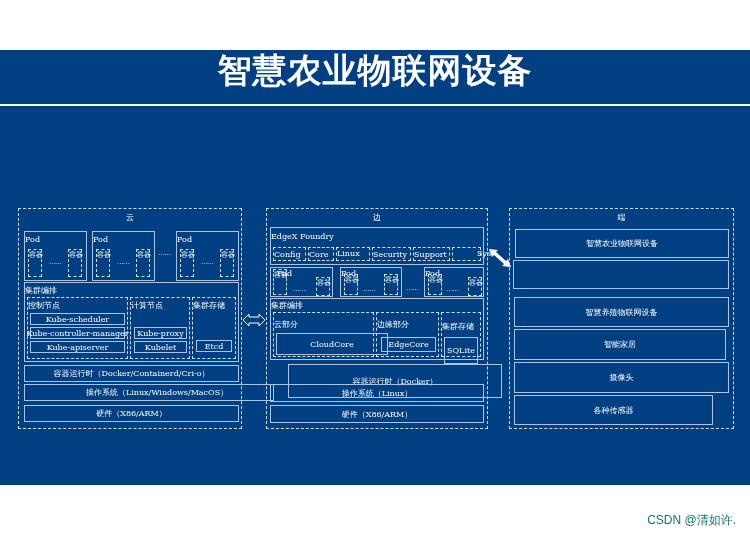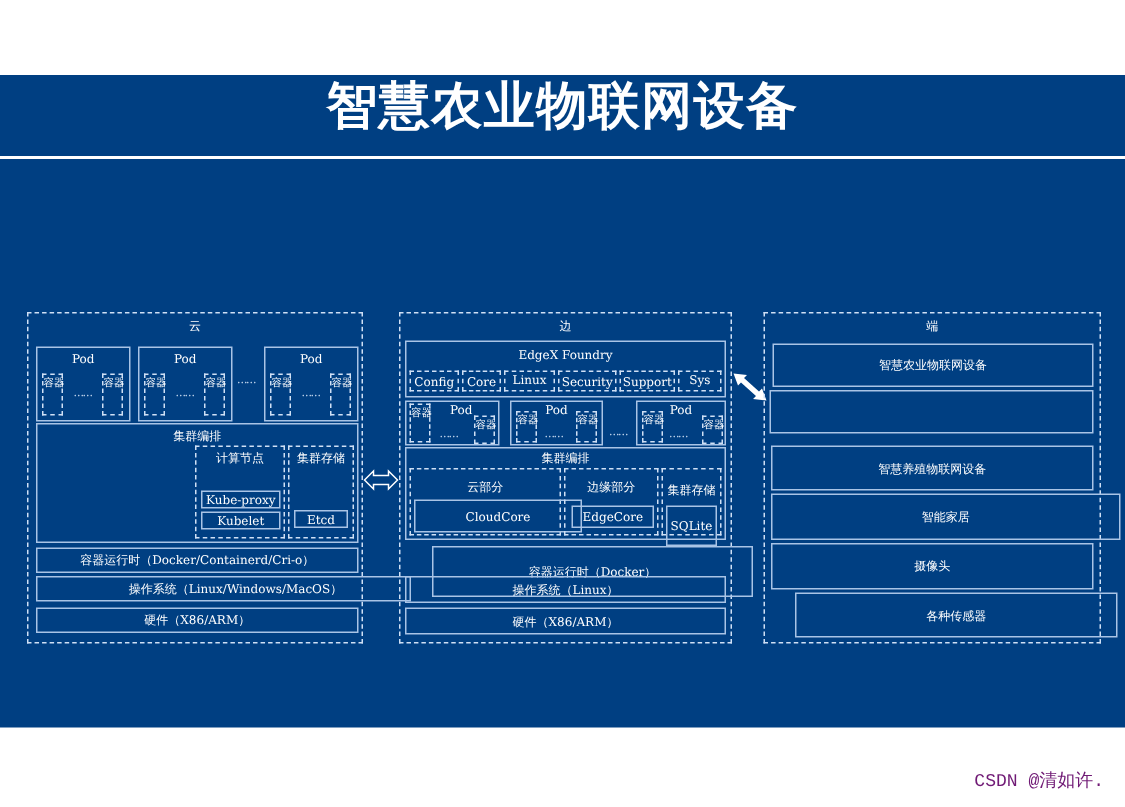--- a/index.html
+++ b/index.html
@@ -6,25 +6,25 @@
   html, body { width: 750px; height: 538px; background: #ffffff; overflow: hidden; }
   body { position: relative; font-family: "DejaVu Serif", "Liberation Serif", serif; color: #ffffff; }
   .slide { position: absolute; left: 0; top: 50px; width: 750px; height: 435px; background: #003f82; }
   .title { position: absolute; left: 0; top: 48px; width: 750px; text-align: center; font-family: "DejaVu Sans", "Liberation Sans", sans-serif; font-weight: bold; font-size: 34px; letter-spacing: 1px; color: #ffffff; }
   .title-rule { position: absolute; left: 0; top: 104px; width: 750px; height: 2px; background: #ffffff; }
 
   .panel { position: absolute; border: 1px dashed #cfe0f5; }
   .panel-label { position: absolute; left: 0; width: 100%; text-align: center; font-size: 8px; }
   .box { position: absolute; border: 1px solid #a9c4e6; display: flex; align-items: center; justify-content: center; font-size: 8px; text-align: center; white-space: nowrap; }
   .dbox { position: absolute; border: 1px dashed #cfe0f5; }
-  .lbl { position: absolute; left: 0; width: 100%; text-align: center; font-size: 8px; white-space: nowrap; }
+  .lbl { position: absolute; left: 0; width: 100%; text-align: left; font-size: 8px; white-space: nowrap; }
   .cont { position: absolute; border: 1px dashed #cfe0f5; font-size: 7px; line-height: 9px; text-align: center; padding-top: 1px; }
   .dots { position: absolute; font-size: 7px; letter-spacing: -1px; color: #cfe0f5; }
   .arrow { position: absolute; }
-  .footer { position: absolute; right: 14px; top: 512px; font-family: Liberation Mono, monospace; font-size: 12px; color: #701a75; text-align: center; }
+  .footer { position: absolute; right: 14px; top: 512px; font-family: Liberation Sans, sans-serif; font-size: 12px; color: #0f766e; text-align: center; }
 </style>
 </head>
 <body>
 
 <div class="slide"></div>
 <div class="title">智慧农业物联网设备</div>
 <div class="title-rule"></div>
 
 <div class="panel" style="left:18px;top:208px;width:224px;height:221px;">
   <div class="panel-label" style="top:3px;">云</div>
@@ -46,20 +46,26 @@
 
   <div class="box" style="left:157px;top:22px;width:63px;height:50px;display:block;">
     <div class="lbl" style="top:3px;">Pod</div>
     <div class="cont" style="left:3px;top:17px;width:14px;height:28px;">容器</div>
     <div class="dots" style="left:24px;top:26px;">……</div>
     <div class="cont" style="left:43px;top:17px;width:14px;height:28px;">容器</div>
   </div>
 
   <div class="box" style="left:5px;top:73px;width:215px;height:80px;display:block;">
     <div class="lbl" style="top:2px;">集群编排</div>
+    <div class="dbox" style="left:2px;top:14px;width:101px;height:62px;">
+      <div class="lbl" style="top:2px;">控制节点</div>
+      <div class="box" style="left:2px;top:15px;width:95px;height:12px;">Kube-scheduler</div>
+      <div class="box" style="left:2px;top:29px;width:95px;height:12px;">Kube-controller-manager</div>
+      <div class="box" style="left:2px;top:43px;width:95px;height:12px;">Kube-apiserver</div>
+    </div>
     <div class="dbox" style="left:105px;top:14px;width:60px;height:62px;">
       <div class="lbl" style="top:2px;">计算节点</div>
       <div class="box" style="left:3px;top:29px;width:53px;height:12px;">Kube-proxy</div>
       <div class="box" style="left:3px;top:43px;width:53px;height:12px;">Kubelet</div>
     </div>
     <div class="dbox" style="left:167px;top:14px;width:44px;height:62px;">
       <div class="lbl" style="top:2px;">集群存储</div>
       <div class="box" style="left:3px;top:42px;width:36px;height:12px;">Etcd</div>
     </div>
   </div>
@@ -87,21 +93,21 @@
     <div class="dbox" style="left:65px;top:19px;width:34px;height:14px;">
         <div class="lbl" style="top:1px;">Linux</div>
       </div>
     <div class="dbox" style="left:101px;top:19px;width:39px;height:14px;">
         <div class="lbl" style="top:2px;">Security</div>
       </div>
     <div class="dbox" style="left:142px;top:19px;width:37px;height:14px;">
         <div class="lbl" style="top:2px;">Support</div>
       </div>
     <div class="dbox" style="left:181px;top:19px;width:29px;height:14px;">
-        <div class="lbl" style="top:1px;">Sys</div>
+        <div class="lbl" style="top:1px;margin-left:24px;">Sys</div>
       </div>
   </div>
 
   <div class="box" style="left:3px;top:58px;width:63px;height:30px;display:block;">
     <div class="cont" style="left:2px;top:1px;width:14px;height:26px;">容器</div>
     <div class="lbl" style="top:1px;left:6px;">Pod</div>
     <div class="dots" style="left:22px;top:17px;">……</div>
     <div class="cont" style="left:45px;top:9px;width:14px;height:19px;">容器</div>
   </div>
   <div class="box" style="left:73px;top:58px;width:62px;height:30px;display:block;">
@@ -141,18 +147,18 @@
 
 <svg class="arrow" style="left:487px;top:246px;" width="26" height="24" viewBox="0 0 26 24">
   <path d="M2 3 L11 4 L9 6 L19 15 L21 13 L24 21 L15 20 L17 18 L7 9 L5 11 Z" fill="#ffffff"></path>
 </svg>
 
 <div class="panel" style="left:509px;top:208px;width:225px;height:221px;">
   <div class="panel-label" style="top:3px;">端</div>
   <div class="box" style="left:5px;top:20px;width:214px;height:29px;">智慧农业物联网设备</div>
   <div class="box" style="left:3px;top:51px;width:216px;height:29px;"></div>
   <div class="box" style="left:4px;top:88px;width:215px;height:30px;">智慧养殖物联网设备</div>
-  <div class="box" style="left:4px;top:120px;width:233px;height:31px;text-align:center;">智能家居</div>
+  <div class="box" style="left:4px;top:120px;width:212px;height:31px;text-align:center;">智能家居</div>
   <div class="box" style="left:4px;top:153px;width:215px;height:31px;">摄像头</div>
-  <div class="box" style="left:20px;top:186px;width:215px;height:30px;">各种传感器</div>
+  <div class="box" style="left:4px;top:186px;width:199px;height:30px;">各种传感器</div>
 </div>
 
 <div class="footer">CSDN @清如许.</div>
 
 </body></html>

